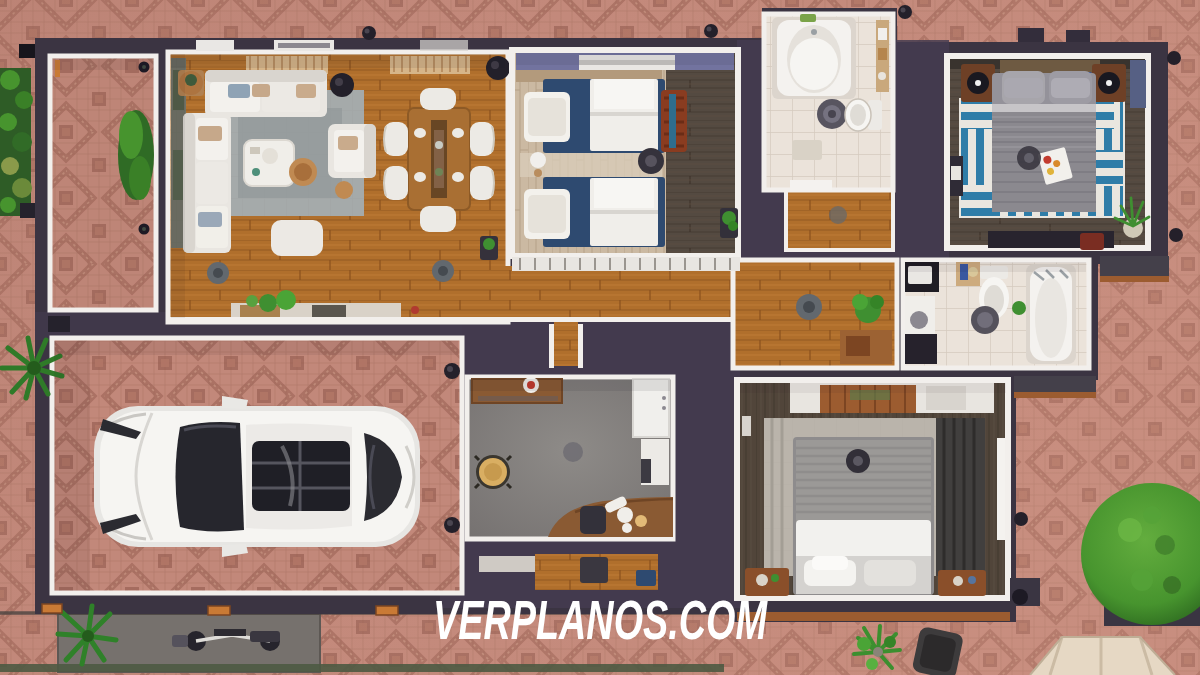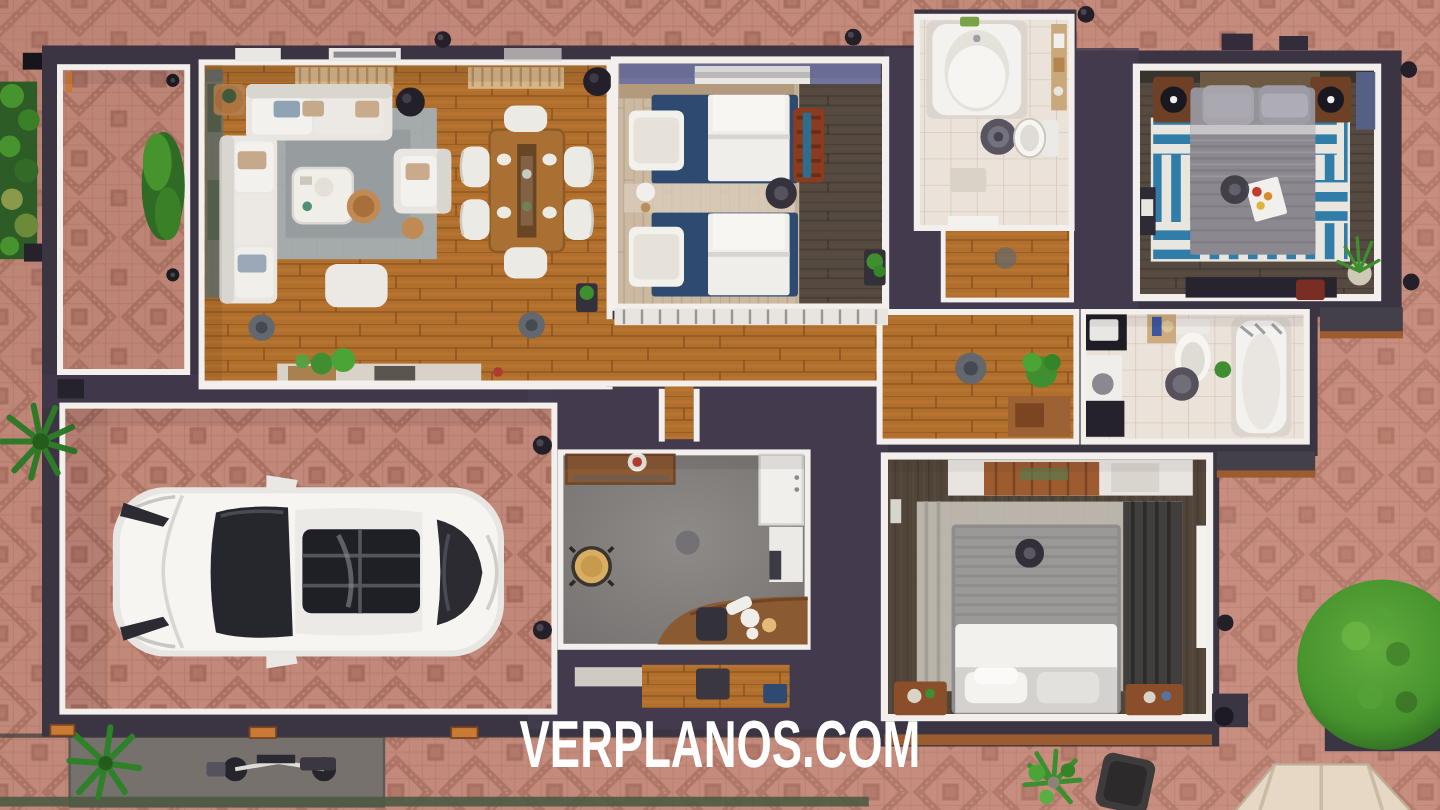--- a/index.html
+++ b/index.html
@@ -1,16 +1,16 @@
 <!DOCTYPE html>
 <html><head>
 <meta charset="utf-8">
 <style>
 html,body{margin:0;padding:0;background:#c4897b;}
-#stage{width:1200px;height:675px;overflow:hidden;position:relative;font-family:"Liberation Sans",sans-serif;}
+#stage{width:1200px;height:675px;overflow:hidden;position:relative;font-family:"Liberation Sans",sans-serif;font-style:italic;}
 </style>
 </head>
 <body>
 <div id="stage">
 <svg width="1200" height="675" viewBox="0 0 1200 675" xmlns="http://www.w3.org/2000/svg">
 <defs>
 <pattern id="brick" width="66" height="66" patternUnits="userSpaceOnUse">
   <rect width="66" height="66" fill="#c48a7c"></rect>
   <path d="M0 11h66M0 22h66M0 33h66M0 44h66M0 55h66M11 0v66M22 0v66M33 0v66M44 0v66M55 0v66" stroke="#a4705f" stroke-width="0.8" opacity="0.55"></path>
   <path d="M33 -6 L72 33 L33 72 L-6 33 Z" fill="none" stroke="#91594b" stroke-width="6.5" opacity="0.5"></path>

